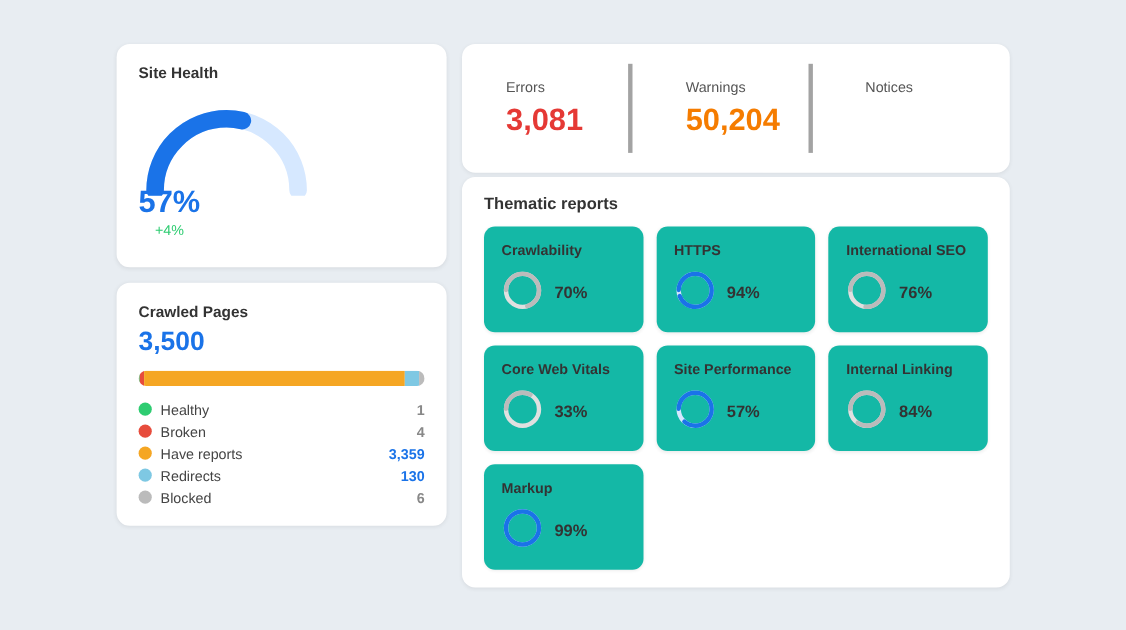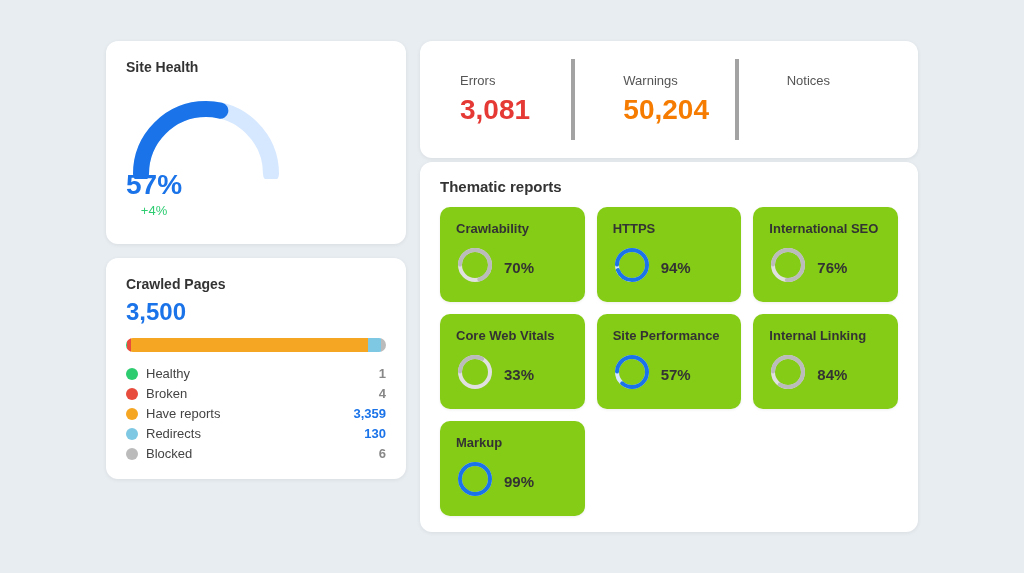--- a/index.html
+++ b/index.html
@@ -149,21 +149,21 @@
       font-weight: 700;
       color: #333;
       margin-bottom: 12px;
     }
     .reports-grid {
       display: grid;
       grid-template-columns: repeat(3, 1fr);
       gap: 12px;
     }
     .report-card {
-      background: #84cc16;
+      background: #14b8a6;
       border-radius: 10px;
       padding: 14px 16px;
       box-shadow: 0 1px 3px rgba(0,0,0,0.07);
     }
     .report-name {
       font-size: 13px;
       font-weight: 600;
       color: #333;
       margin-bottom: 10px;
     }

